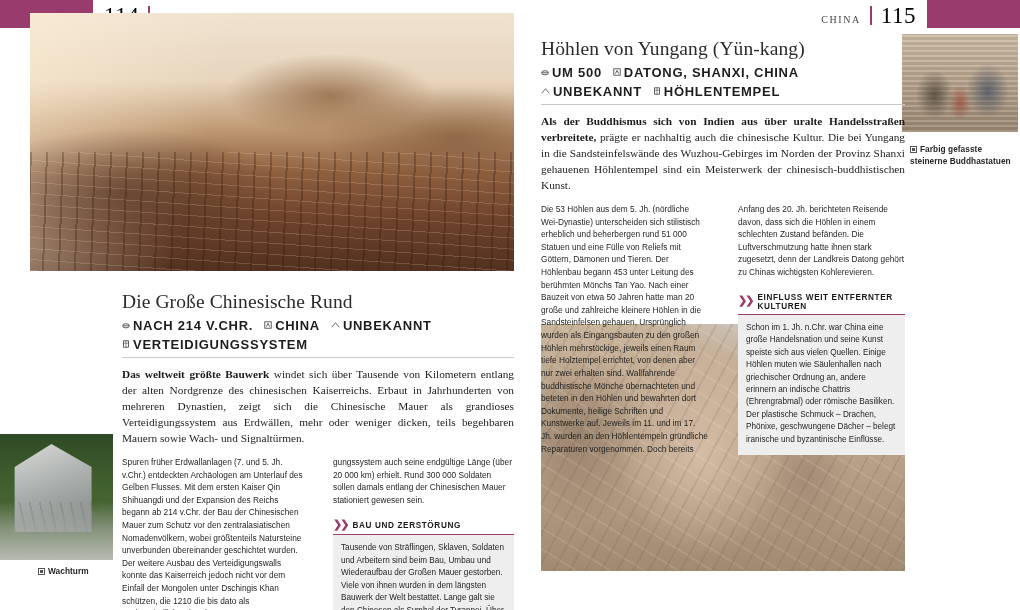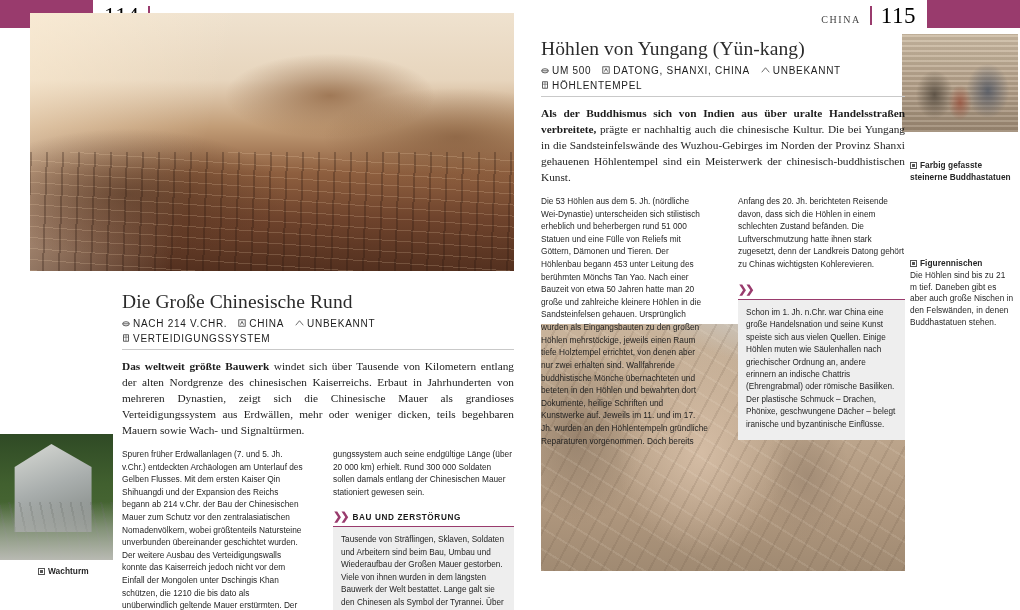--- a/index.html
+++ b/index.html
@@ -133,42 +133,42 @@
     display: inline-block; width: 7px; height: 7px;
     border: 1px solid #555; margin-right: 3px;
     position: relative; top: 1px;
   }
   .cap-icon::after {
     content: ""; position: absolute; left: 1px; top: 1px;
     width: 3px; height: 3px; background: #555;
   }
   .cap-symbol  { left: 30px; top: 305px; width: 88px; }
   .cap-wacht   { left: 38px; top: 566px; width: 88px; }
-  .cap-farbig  { left: 910px; top: 160px; width: 104px; }
+  .cap-farbig  { left: 910px; top: 144px; width: 104px; }
   .cap-figuren { left: 910px; top: 258px; width: 104px; }
 
   
   .article { position: absolute; }
   .art-left  { left: 122px; top: 291px; width: 392px; }
   .art-right { left: 541px; top: 38px; width: 364px; }
 
   .art-title {
     font-family: "Liberation Serif", serif;
     font-weight: normal;
     font-size: 19.5px; color: #2b2b2b;
     margin: 0 0 5px 0; line-height: 1.12;
     letter-spacing: .1px;
   }
 
   .meta-line {
     display: flex; align-items: center; flex-wrap: wrap;
     gap: 4px;
     border-bottom: 1px solid #c9c9c9;
     padding-bottom: 5px; margin-bottom: 8px;
-    font-size: 10px; font-weight: normal;
+    font-size: 13px; font-weight: bold;
     letter-spacing: .72px; color: #1d1d1d;
     text-transform: uppercase;
   }
   .meta-item { display: inline-flex; align-items: center; gap: 3px; margin-right: 7px; }
   .meta-item:last-child { margin-right: 0; }
   .mi-ico { font-size: 8px; color: #3a3a3a; line-height: 1; }
   .mi-ico svg { display: block; }
 
   .lede {
     font-family: "Liberation Serif", serif;
@@ -237,24 +237,20 @@
 
 
   <div class="caption cap-wacht">
     <span class="cap-title"><i class="cap-icon"></i><span>Wachturm</span></span>
   </div>
 
   <div class="caption cap-farbig">
     <span class="cap-title"><i class="cap-icon"></i><span>Farbig gefasste steinerne Buddhastatuen</span></span>
   </div>
 
-  <div class="caption cap-figuren">
-    <span class="cap-title"><i class="cap-icon"></i><span>Figurennischen</span></span>
-    <span>Die Höhlen sind bis zu 21 m tief. Daneben gibt es aber auch große Nischen in den Felswänden, in denen Buddhastatuen stehen.</span>
-  </div>
 
   <div class="article art-left">
     <h1 class="art-title">Die Große Chinesische Rund</h1>
 
     <div class="meta-line">
       <span class="meta-item">
         <span class="mi-ico">
           <svg width="8" height="8" viewBox="0 0 10 10">
               <ellipse cx="5" cy="6" rx="4.2" ry="2.6" fill="none" stroke="#3a3a3a" stroke-width="1"></ellipse>
               <path d="M1 6 L9 6" stroke="#3a3a3a" stroke-width="1"></path>
@@ -358,20 +354,21 @@
     <div class="two-col">
       <div class="col">
         <p class="body-text">Die 53 Höhlen aus dem 5. Jh. (nördliche Wei-Dynastie) unterscheiden sich stilistisch erheblich und beherbergen rund 51 000 Statuen und eine Fülle von Reliefs mit Göttern, Dämonen und Tieren. Der Höhlenbau begann 453 unter Leitung des berühmten Mönchs Tan Yao. Nach einer Bauzeit von etwa 50 Jahren hatte man 20 große und zahlreiche kleinere Höhlen in die Sandsteinfelsen gehauen. Ursprünglich wurden als Eingangsbauten zu den großen Höhlen mehrstöckige, jeweils einen Raum tiefe Holztempel errichtet, von denen aber nur zwei erhalten sind. Wallfahrende buddhistische Mönche übernachteten und beteten in den Höhlen und bewahrten dort Dokumente, heilige Schriften und Kunstwerke auf. Jeweils im 11. und im 17. Jh. wurden an den Höhlentempeln gründliche Reparaturen vorgenommen. Doch bereits</p>
       </div>
       <div class="col">
         <p class="body-text">Anfang des 20. Jh. berichteten Reisende davon, dass sich die Höhlen in einem schlechten Zustand befänden. Die Luftverschmutzung hatte ihnen stark zugesetzt, denn der Landkreis Datong gehört zu Chinas wichtigsten Kohlerevieren.</p>
 
         <div class="infobox">
           <div class="infobox-head">
             <span class="chev">❯❯</span>
+            <span class="infobox-title">EINFLUSS WEIT ENTFERNTER KULTUREN</span>
           </div>
           <div class="infobox-body">
             <p>Schon im 1. Jh. n.Chr. war China eine große Handelsnation und seine Kunst speiste sich aus vielen Quellen. Einige Höhlen muten wie Säulenhallen nach griechischer Ordnung an, andere erinnern an indische Chattris (Ehrengrabmal) oder römische Basiliken. Der plastische Schmuck – Drachen, Phönixe, geschwungene Dächer – belegt iranische und byzantinische Einflüsse.</p>
           </div>
         </div>
       </div>
     </div>
   </div>
 
 </div>

